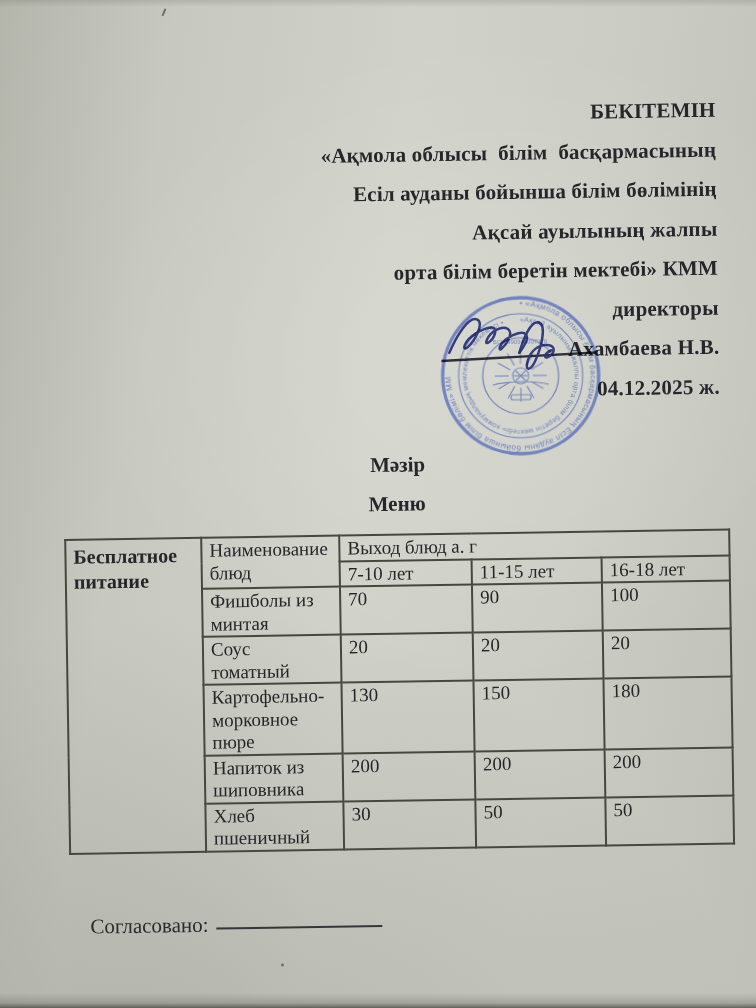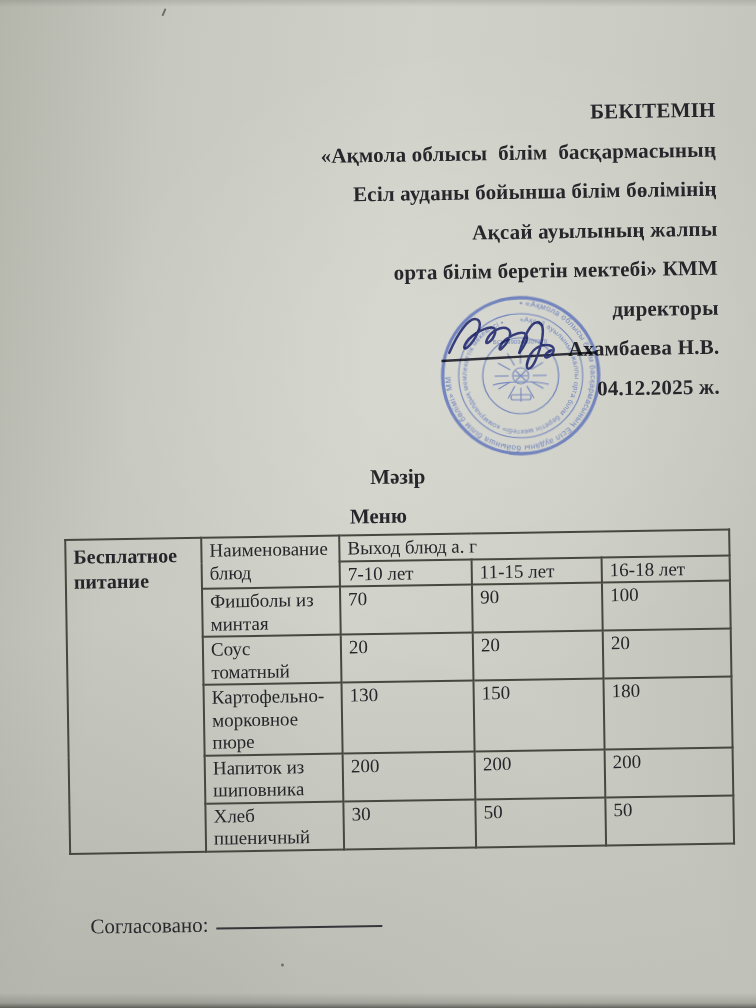--- a/index.html
+++ b/index.html
@@ -18,23 +18,23 @@
   .approval{
     position:absolute;top:96px;right:34px;text-align:right;
     font-weight:bold;font-size:21px;line-height:39.5px;color:#26262b;
     letter-spacing:0.2px;
   }
   .appr-line{white-space:pre;}
   
   .stamp{position:absolute;left:432px;top:293px;mix-blend-mode:multiply;}
   .signature{position:absolute;left:434px;top:306px;mix-blend-mode:multiply;}
   
-  .title{position:absolute;font-weight:bold;font-size:21px;color:#26262b;margin-top:12px;}
+  .title{position:absolute;font-weight:bold;font-size:21px;color:#26262b;}
   .title-kk{left:371px;top:453px;}
-  .title-ru{left:350px;top:492px;}
+  .title-ru{left:369px;top:492px;}
   
   .menu-table{
     position:absolute;left:64px;top:534px;width:664px;
     border-collapse:collapse;table-layout:fixed;
     font-size:19px;color:#26262a;
   }
   .menu-table td{
     border:2px solid #47473f;vertical-align:top;
     padding:1px 6px 0 7px;line-height:22.5px;
     overflow:visible;

